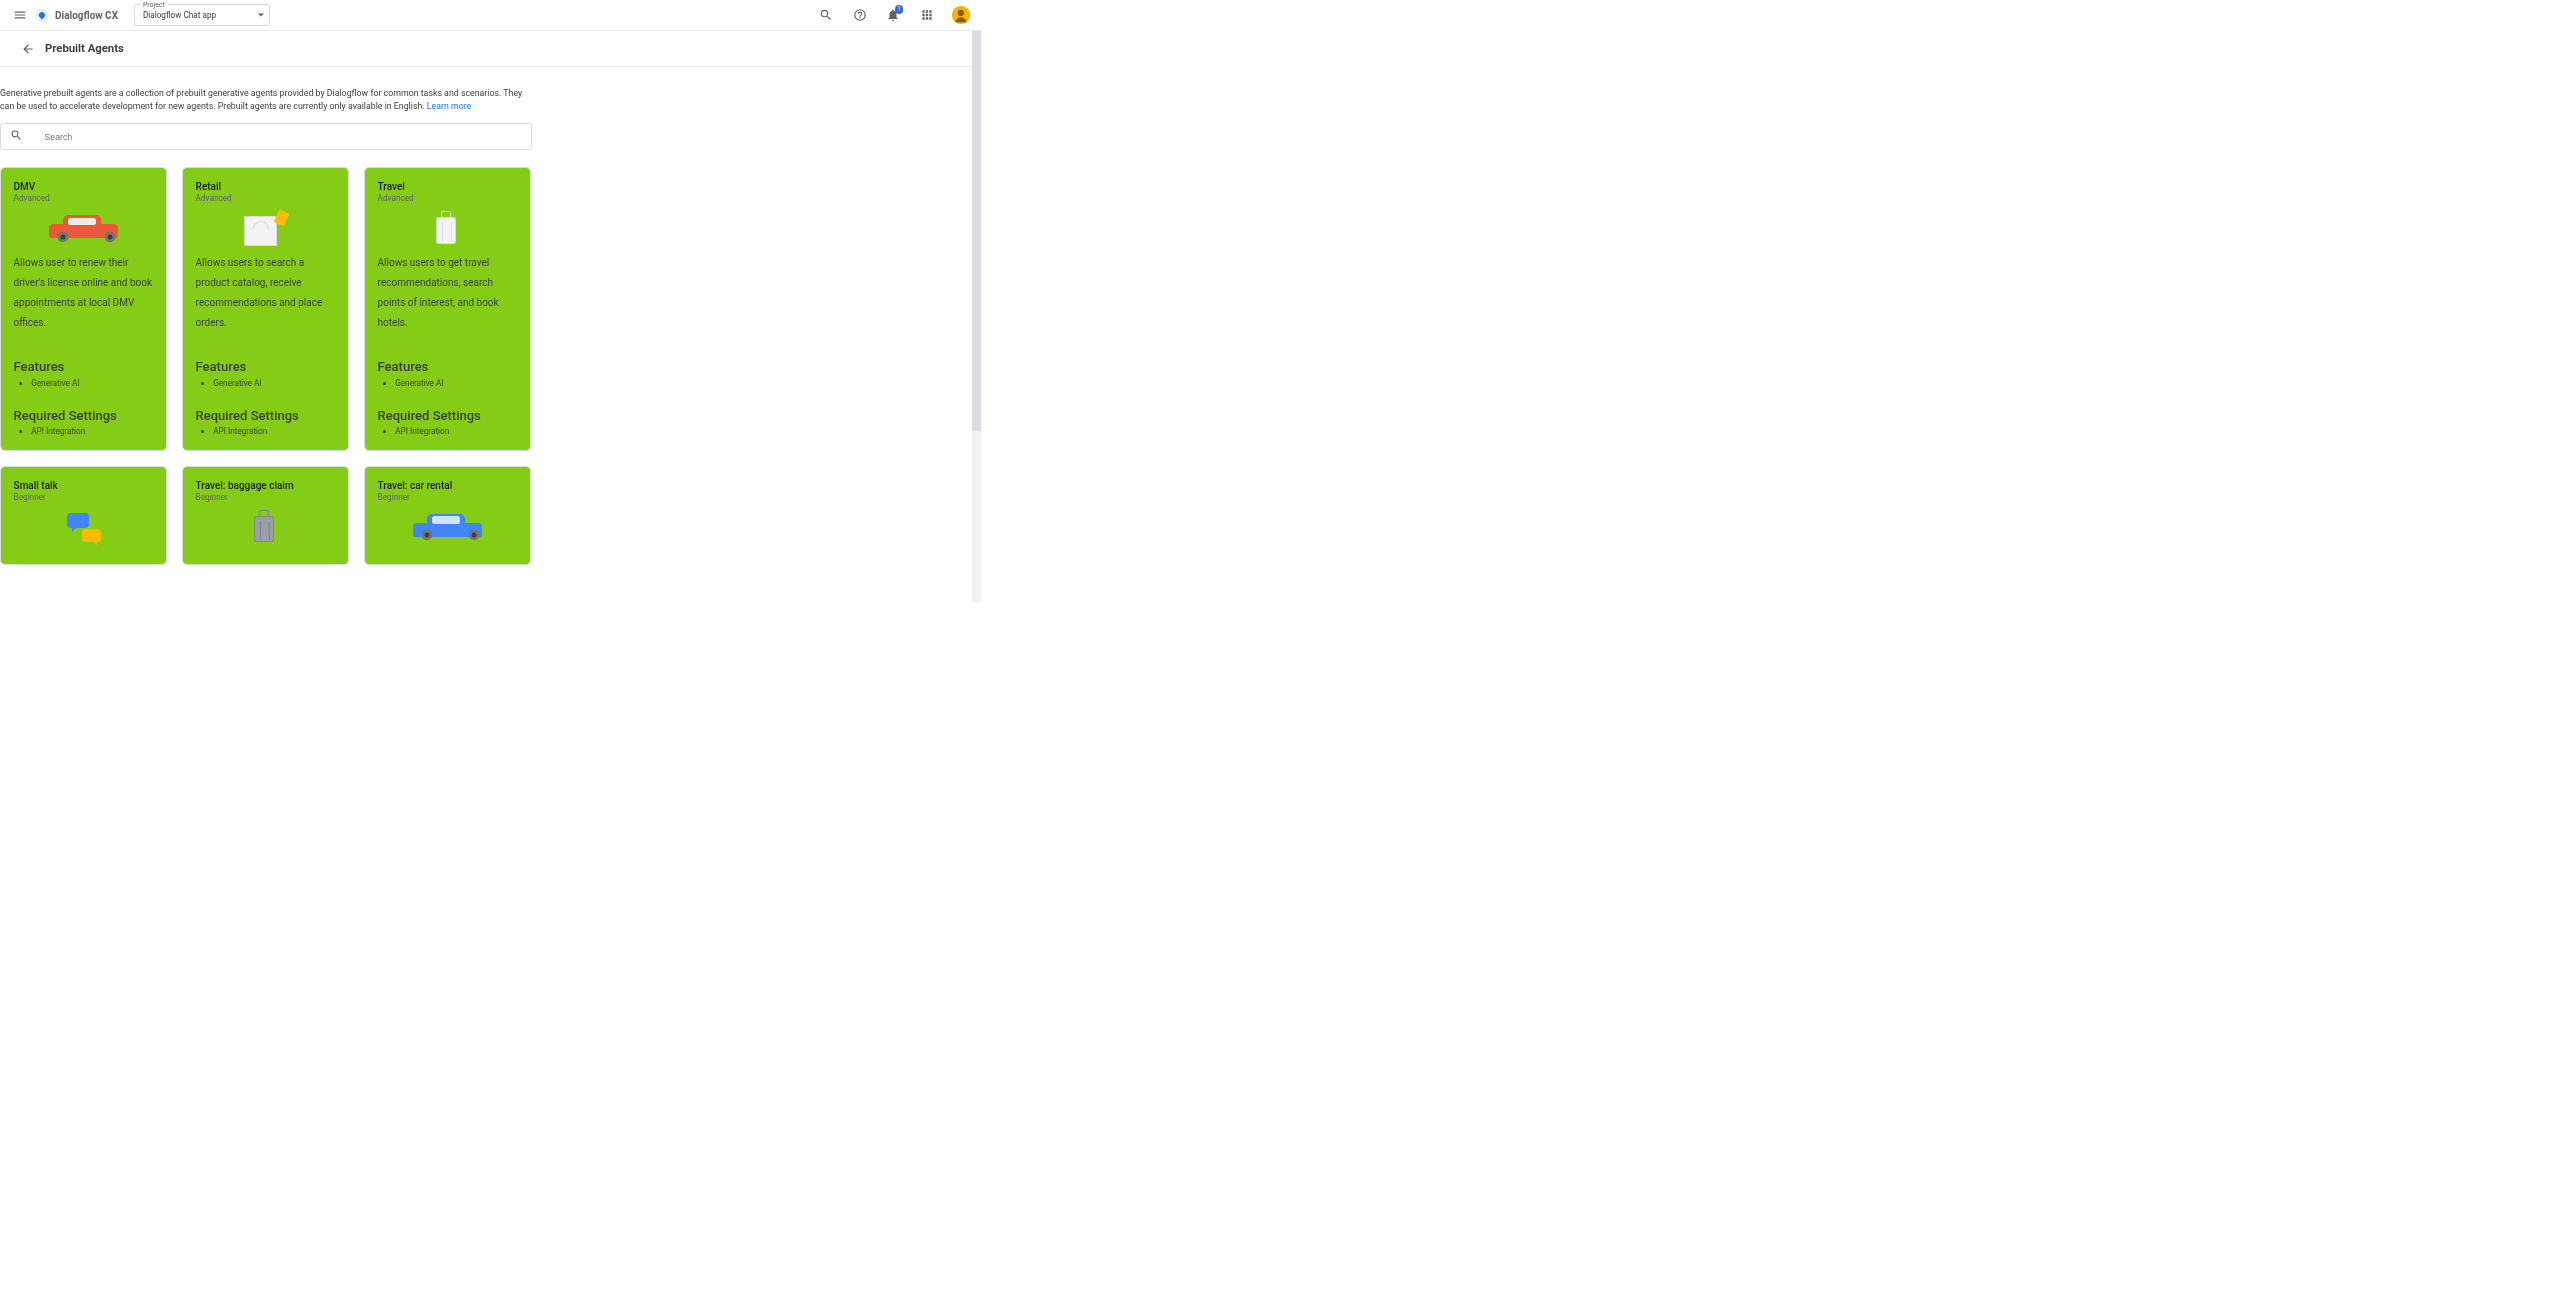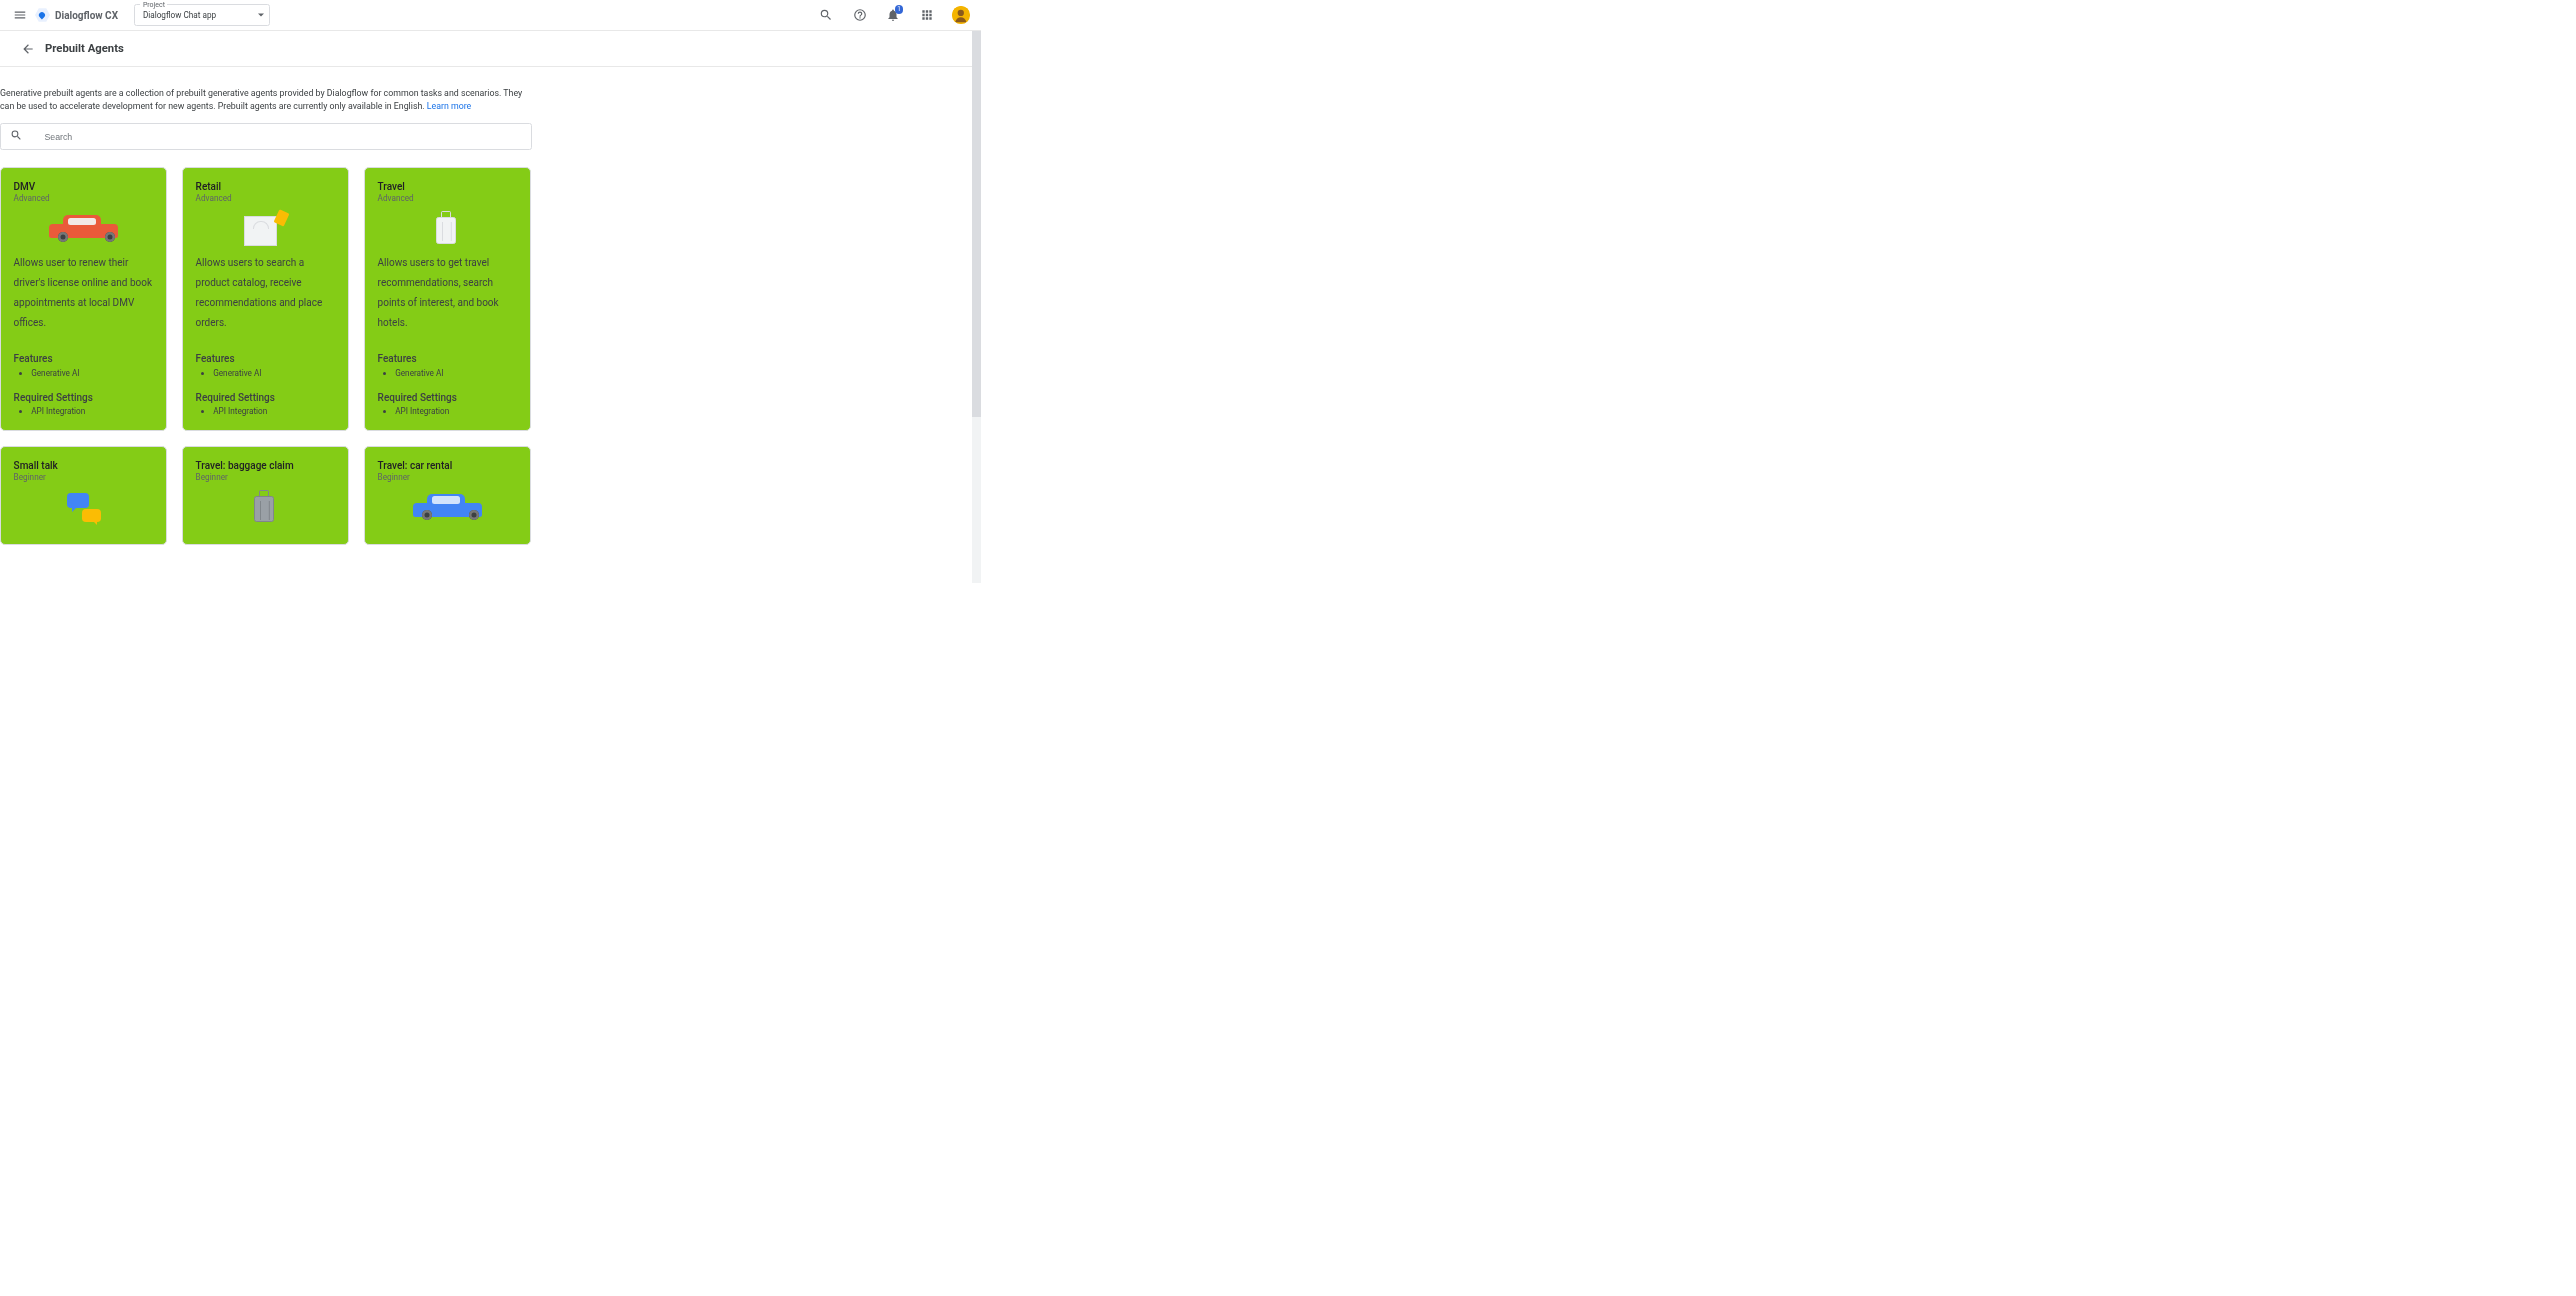--- a/index.html
+++ b/index.html
@@ -87,21 +87,21 @@
     .cards { display: flex; flex-wrap: wrap; gap: 15px; }
     .card {
       width: 167px; border: 0.6px solid #dadce0; border-radius: 5px; padding: 12.6px;
       display: flex; flex-direction: column; cursor: pointer;
       background: #84cc16;
     }
     .card-title { font-size: 10px; color: #202124; font-weight: 500; margin-bottom: 1.3px; }
     .card-level { font-size: 8.2px; color: #5f6368; }
     .card-illus { height: 38px; margin: 6.3px 0 5px; display: flex; align-items: center; justify-content: center; }
     .card-desc { font-size: 10px; color: #3c4043; line-height: 20px; margin-bottom: 8.8px; }
-    .sec-head { font-size: 10px; font-weight: 500; color: #3c4043; margin-bottom: 2.5px; margin-top: 12px; }
+    .sec-head { font-size: 13px; font-weight: 500; color: #3c4043; margin-bottom: 2.5px; margin-top: 18px; }
     .card ul { list-style: disc; padding-left: 17.6px; }
     .card li { font-size: 8.2px; color: #3c4043; line-height: 12.6px; }
 
     
     .illus-car { position: relative; width: 94px; height: 31px; }
     .illus-car .body { position: absolute; bottom: 6.3px; left: 12.6px; width: 69px; height: 14px; background: #ea5a3a; border-radius: 3.8px 3.8px 2.5px 2.5px; }
     .illus-car .body::before { content: ""; position: absolute; top: -8.8px; left: 14px; width: 38px; height: 11.3px; background: #ea5a3a; border-radius: 5px 5px 0 0; }
     .illus-car .body::after { content: ""; position: absolute; top: -6.3px; left: 19px; width: 28px; height: 7.5px; background: #f2e9e6; border-radius: 2.5px; }
     .illus-car .wheel { position: absolute; bottom: 2.5px; width: 10px; height: 10px; background: #3c4043; border-radius: 50%; box-shadow: inset 0 0 0 2.5px #777; }
     .illus-car .wheel.a { left: 21.4px; }

